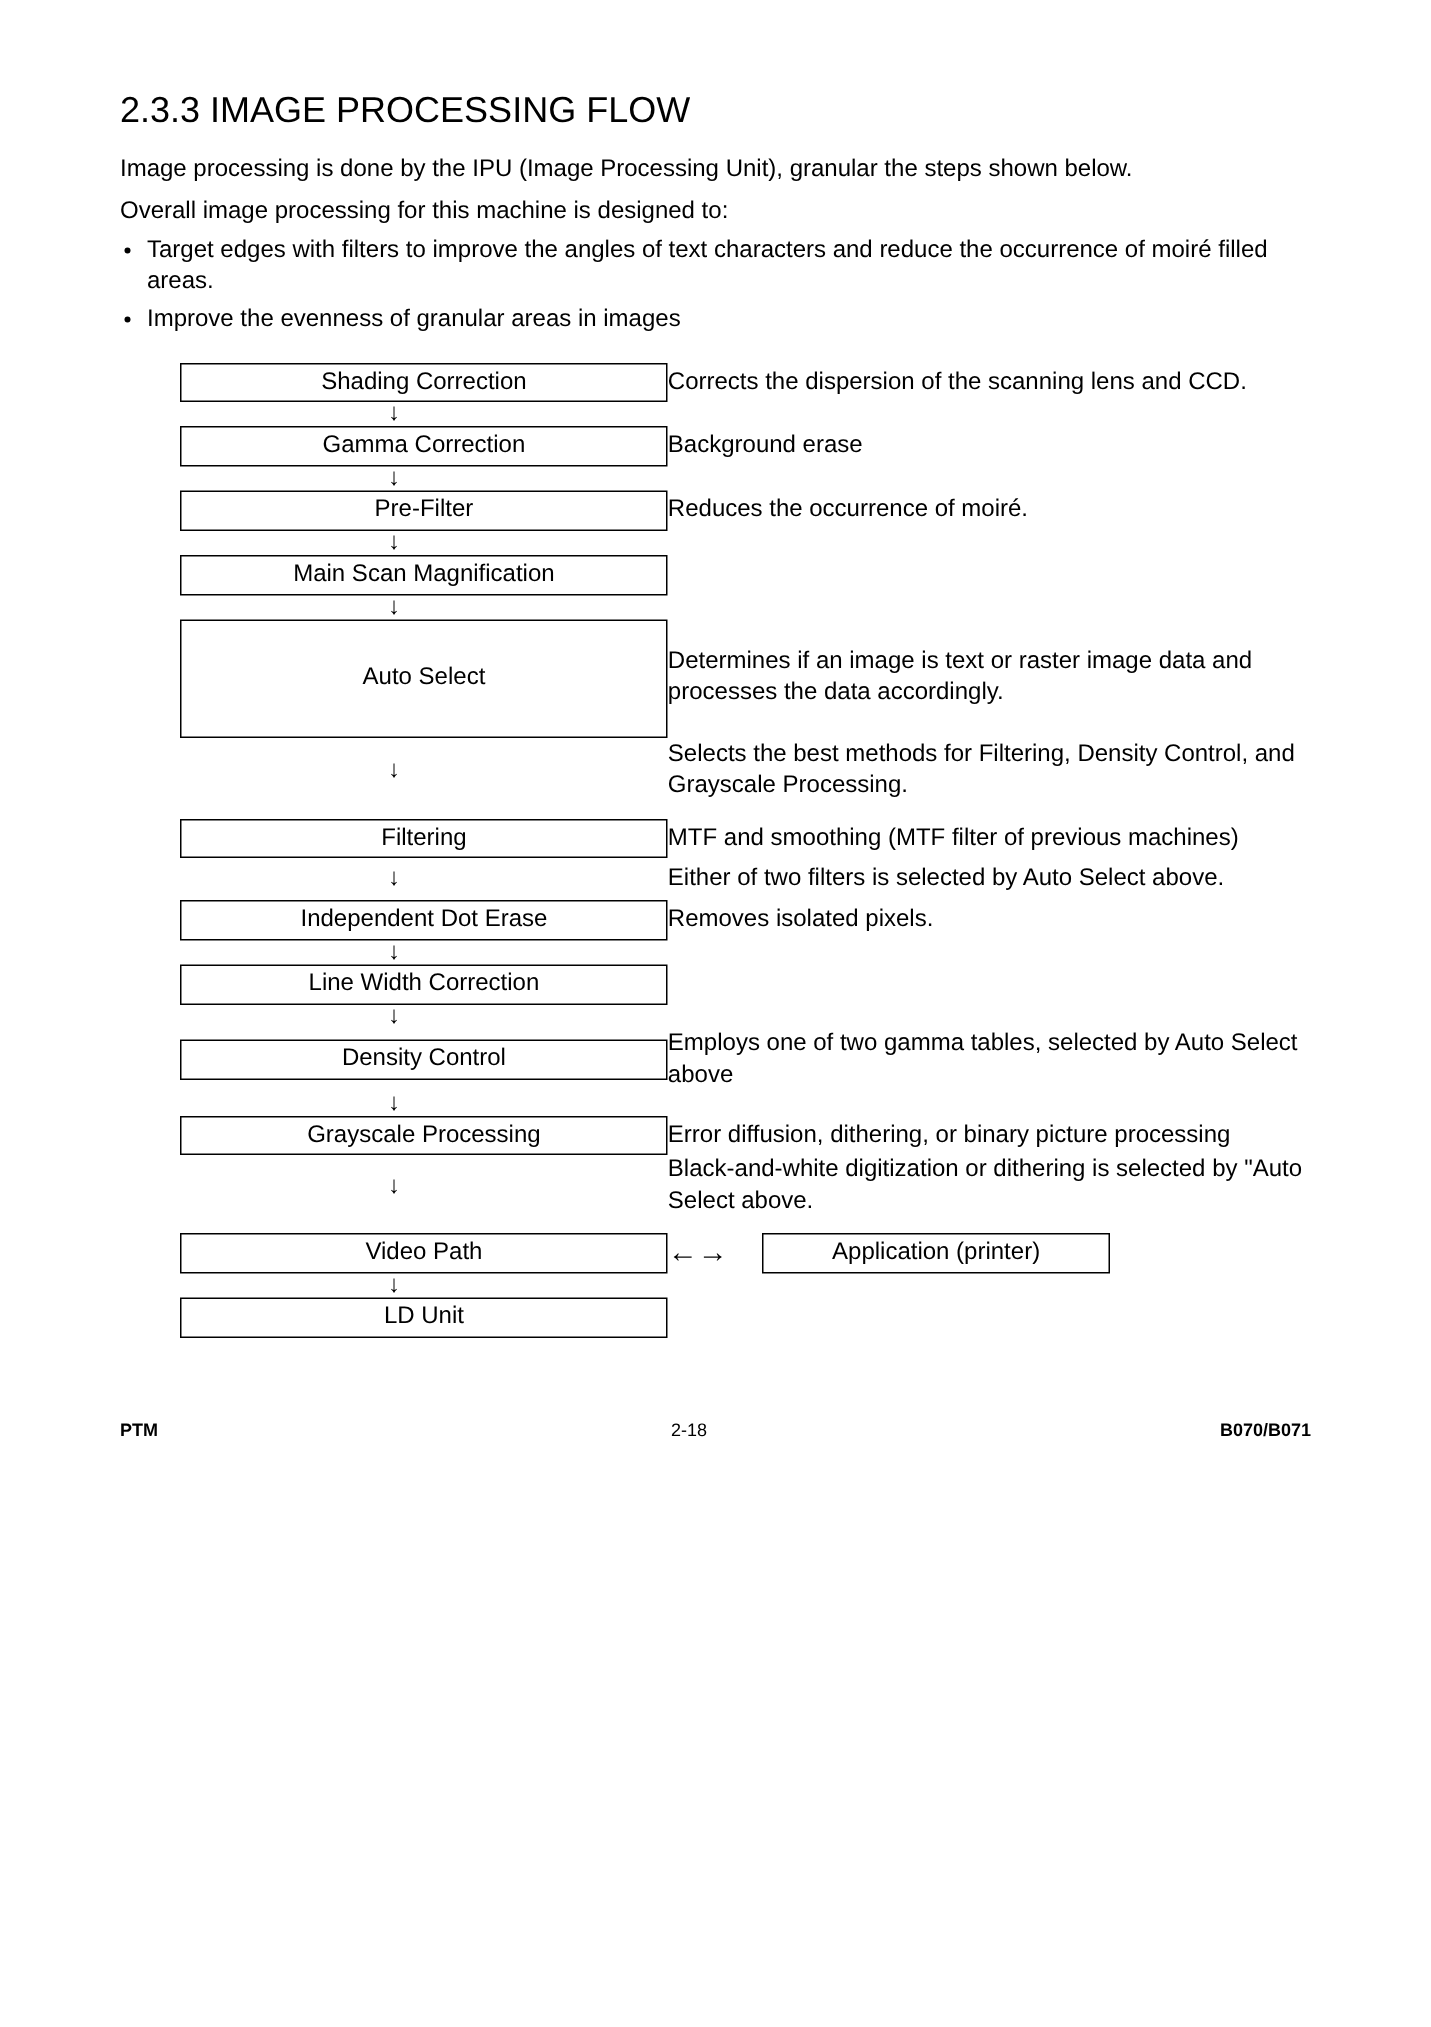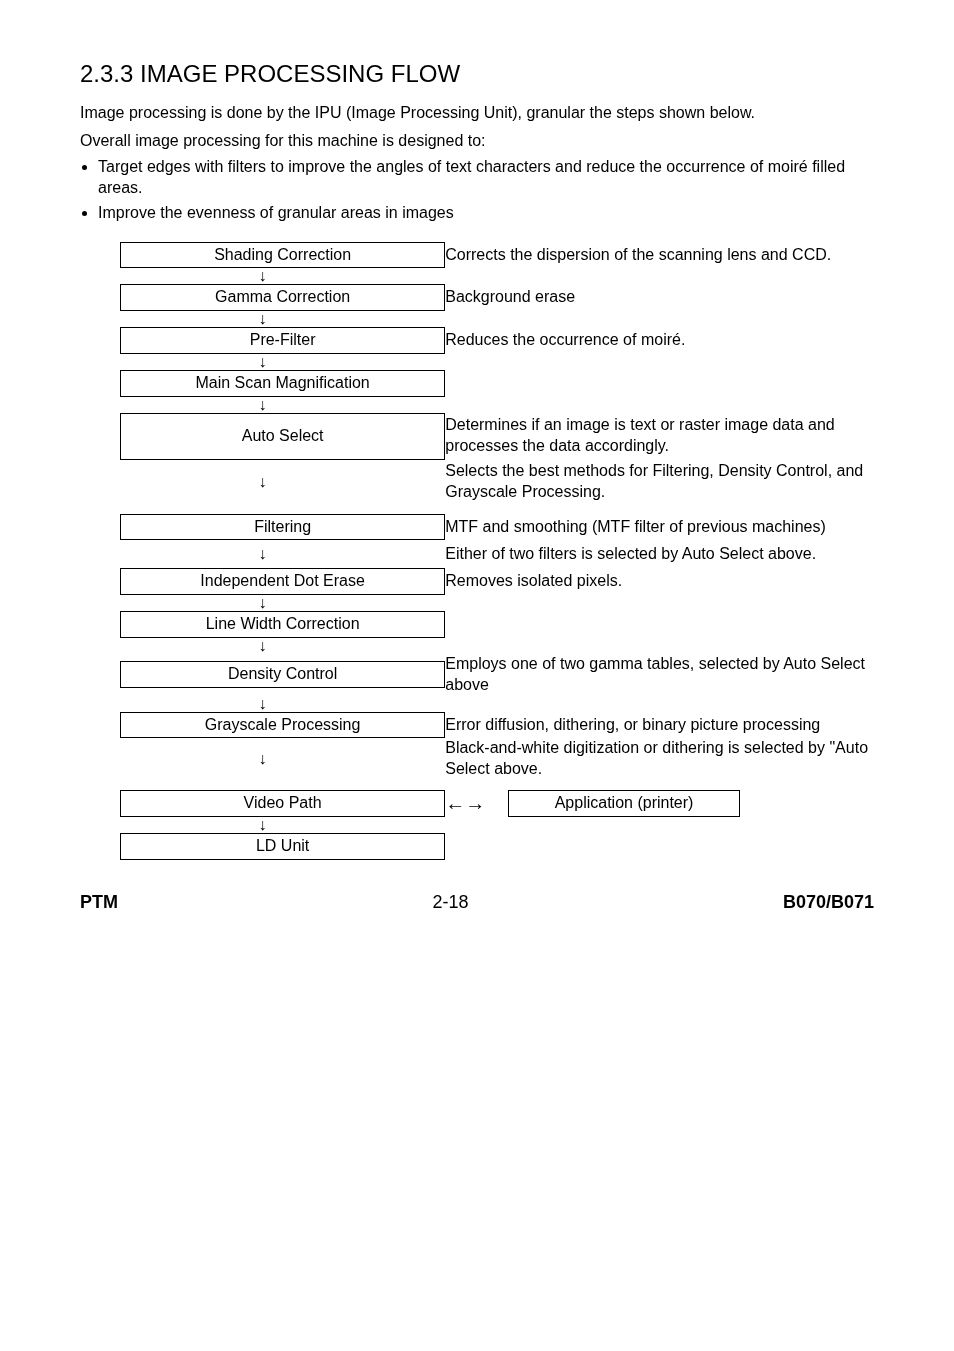--- a/index.html
+++ b/index.html
@@ -47,21 +47,21 @@
     line-height: 1.3;
   }
   .box {
     border: 1px solid #000;
     text-align: center;
     padding: 2px 4px;
     line-height: 1.3;
     margin-left: 40px;
   }
   .tallbox {
-    padding: 12px 4px;
+    padding: 28px 4px;
   }
   .arrow {
     text-align: center;
     font-weight: bold;
     line-height: 1;
     font-size: 16px;
   }
   .bidir {
     font-size: 20px;
     font-weight: bold;
@@ -75,22 +75,22 @@
     padding: 2px 46px;
     margin-left: 18px;
     vertical-align: middle;
   }
   .spacer {
     height: 10px;
   }
   .footer {
     display: flex;
     justify-content: space-between;
-    margin-top: 32px;
-    font-size: 18px;
+    margin-top: 54px;
+    font-size: 12px;
     font-weight: bold;
   }
   .footer .center {
     font-weight: normal;
   }
 </style>
 </head>
 <body>
 
 <h2>2.3.3  IMAGE PROCESSING FLOW</h2>

